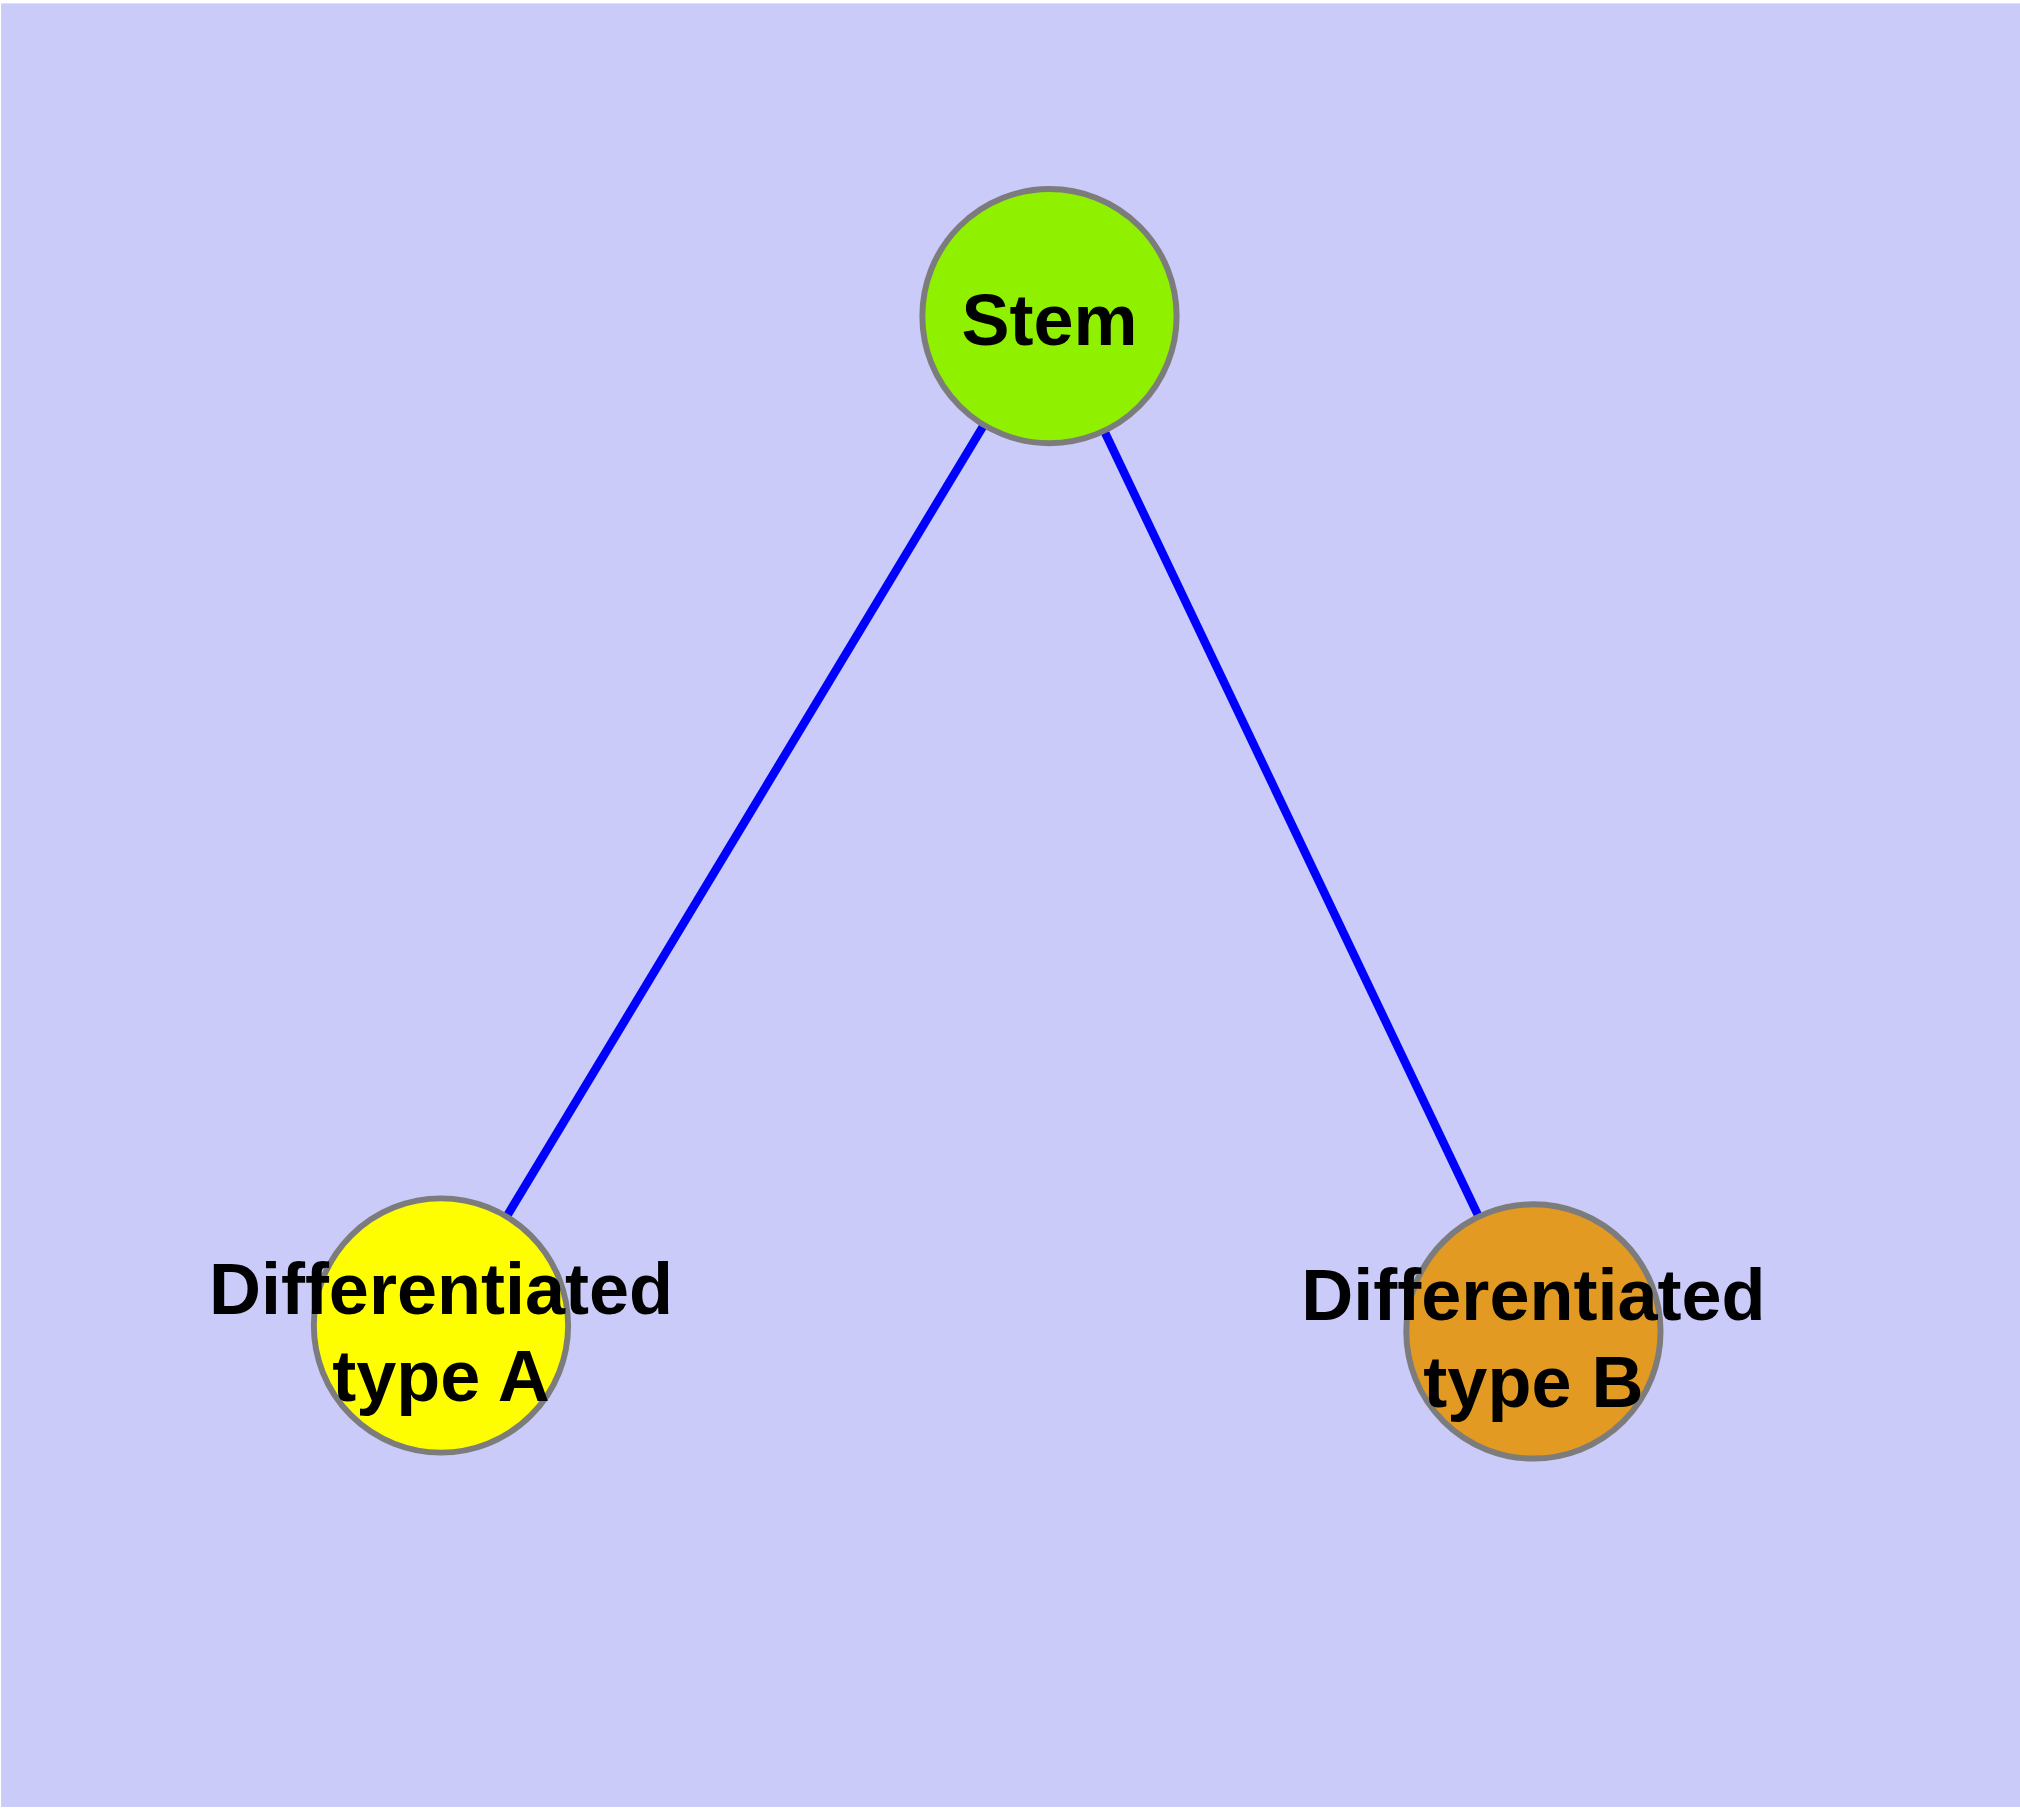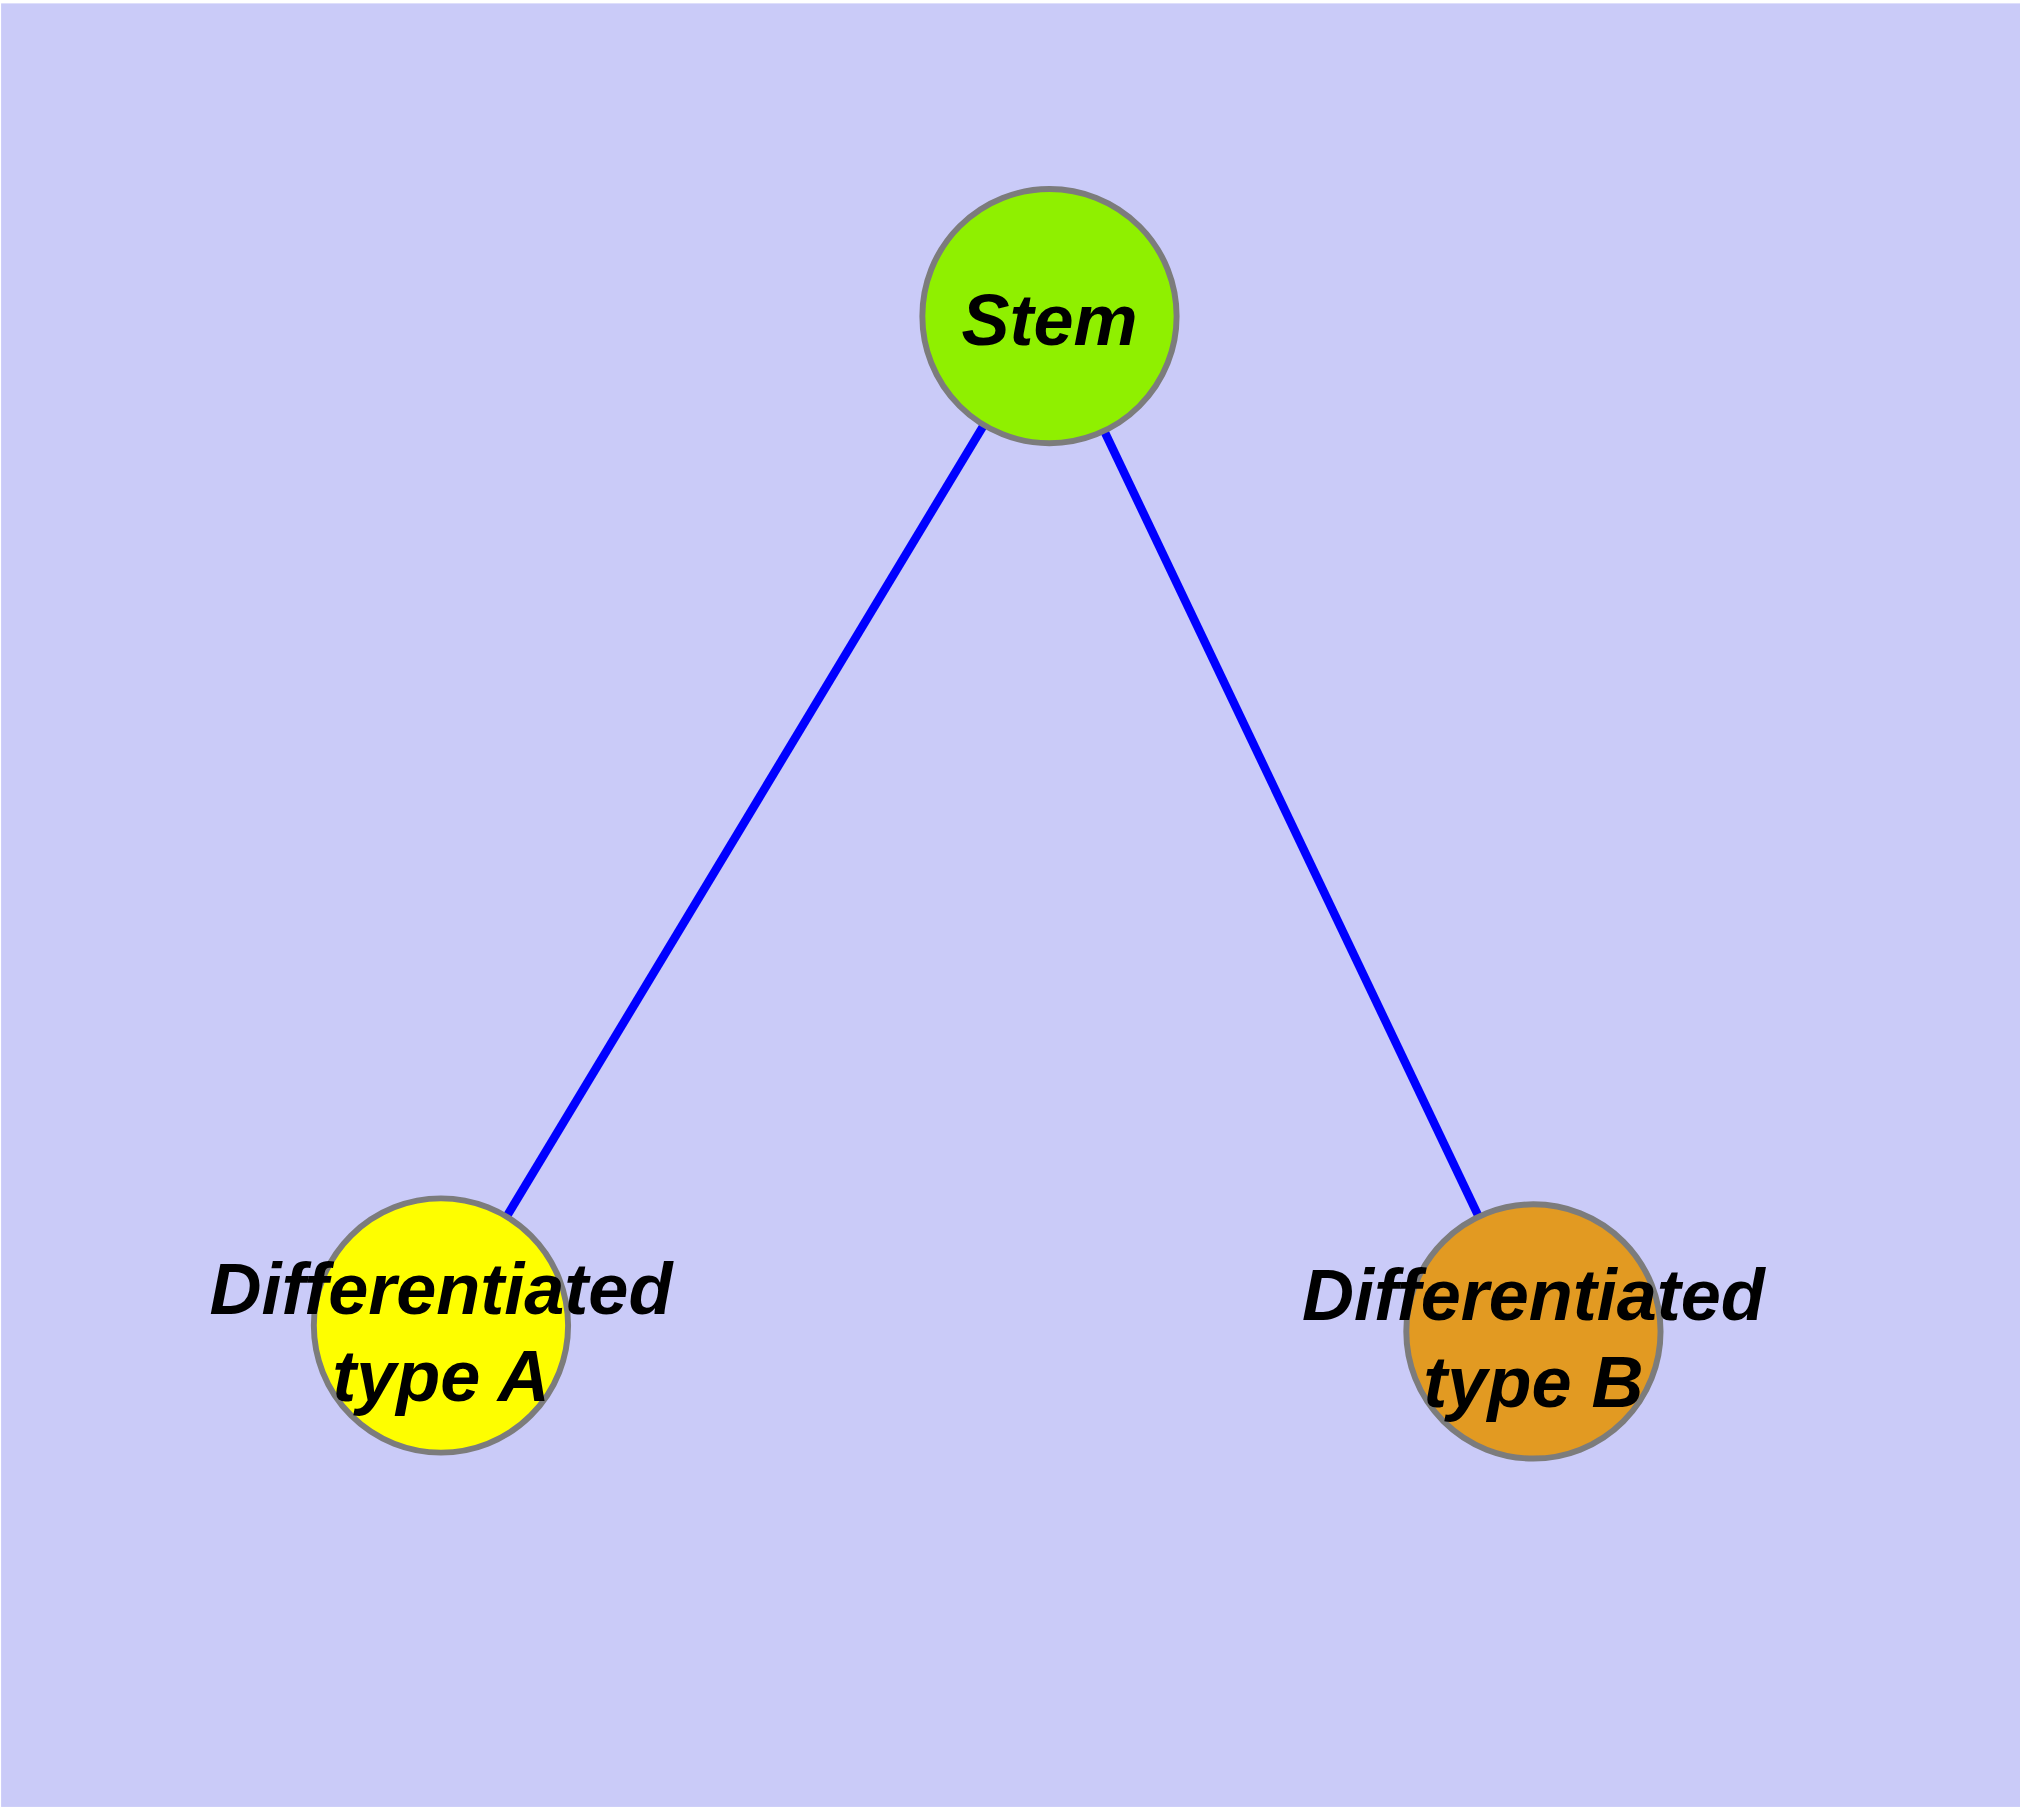--- a/index.html
+++ b/index.html
@@ -7,21 +7,20 @@
     padding: 0;
     width: 2021px;
     height: 1812px;
     background: #ffffff;
     overflow: hidden;
   }
   .canvas-wrap {
     position: relative;
     width: 1832px;
     height: 1812px;
-    font-style: italic;
   }
   svg {
     display: block;
   }
   text.node-label {
     font-family: "Liberation Sans", "DejaVu Sans", sans-serif;
     font-weight: bold;
     font-size: 85px;
     fill: #000000;
     text-anchor: middle;

